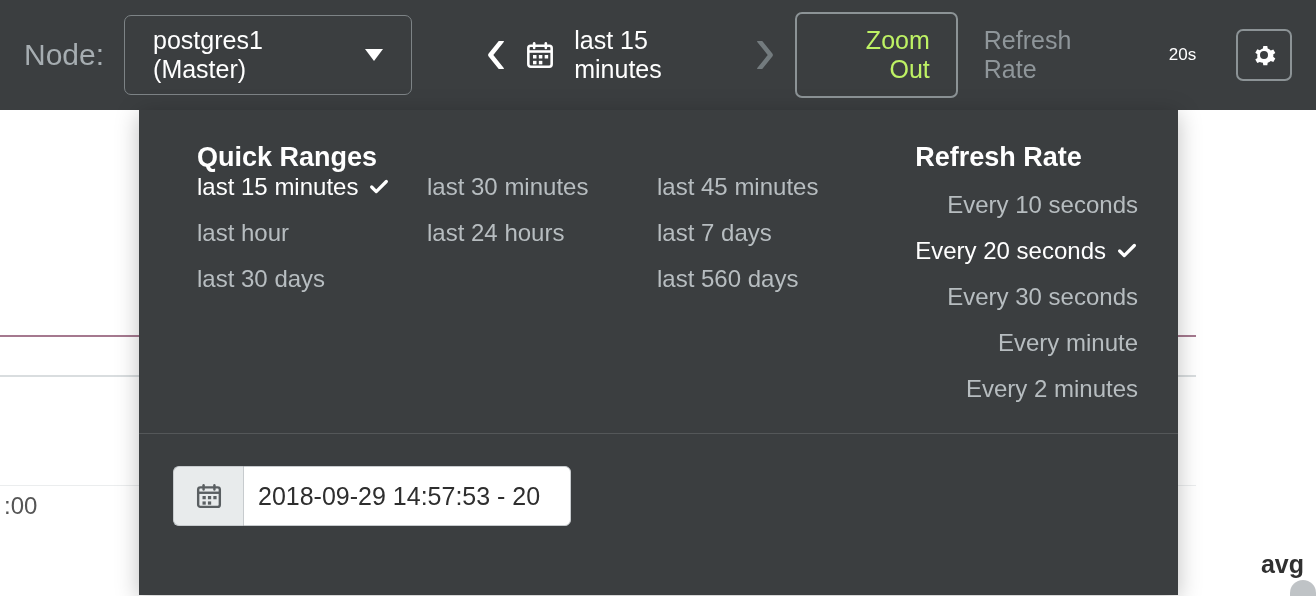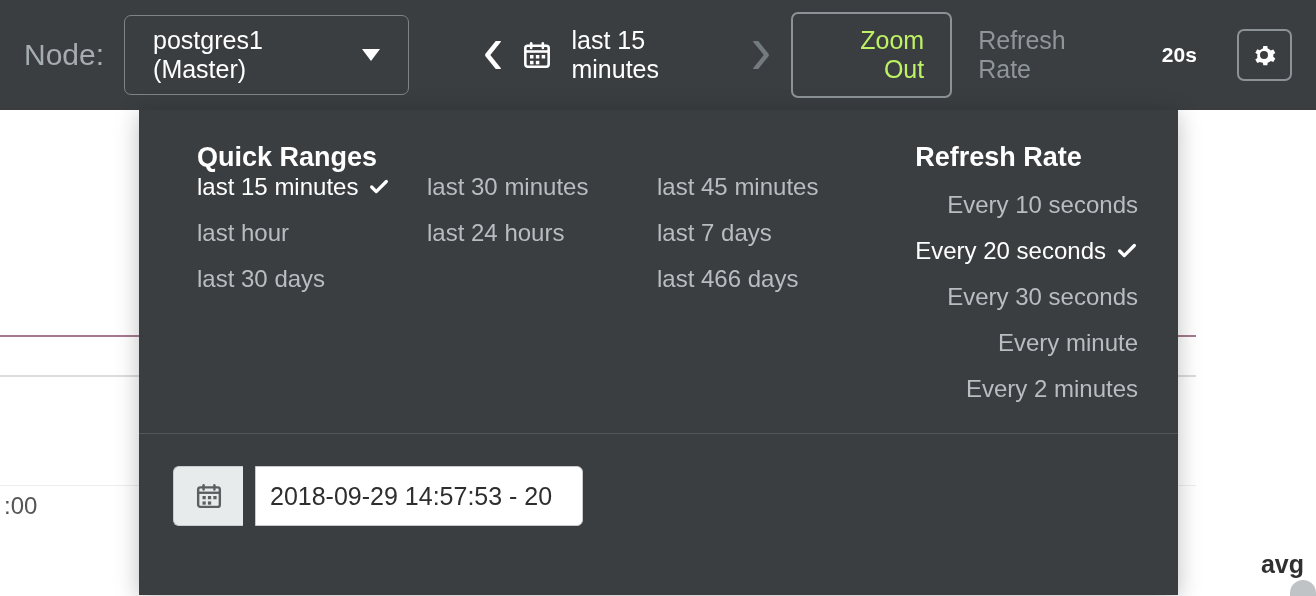--- a/index.html
+++ b/index.html
@@ -51,21 +51,21 @@
     border: 2px solid #8c9396;
     border-radius: 7px;
     padding: 12px 26px;
     color:#bef264;
     font-size:25px;
     background: transparent;
     cursor: pointer;
     text-align: right;
   }
   .refresh-label { color:#8f969a; font-size:25px; margin-left:6px;}
-  .refresh-val { color:#ffffff; font-size:21px; font-weight:700; margin-left:24px;}
+  .refresh-val { color:#ffffff; font-size:17px; font-weight:400; margin-left:24px;}
   .spacer { flex: 1; }
   .gear-btn {
     border: 2px solid #8c9396;
     border-radius: 7px;
     width: 58px; height: 52px;
     display:flex; align-items:center; justify-content:center;
     cursor:pointer;
   }
   .gear-btn svg { fill:#ffffff; width:24px; height:24px; }
 
@@ -121,21 +121,21 @@
   }
   .qr-item.selected, .rr-item.selected { color:#ffffff; }
   .check-icon { display:inline-flex; }
   .check-icon svg { width:22px; height:22px; fill:#ffffff; }
   .rr-col { margin-left:auto; display:flex; flex-direction:column; gap:18px; }
 
   .panel-divider { border-top:1px solid #545759; }
 
   .panel-bottom {
     padding: 32px 40px 28px 34px;
-    display:flex; align-items:center; gap:12px;
+    display:flex; align-items:center; gap:0;
   }
   .date-icon-box {
     width:70px; height:60px;
     background:#e8ebec;
     border:1px solid #c7cbce;
     border-right:none;
     border-radius:6px 0 0 6px;
     display:flex; align-items:center; justify-content:center;
   }
   .date-icon-box svg { width:26px; height:26px; fill:#5a5f62; }
@@ -250,21 +250,21 @@
             <div class="qr-item" style="visibility: hidden;">.</div>
           </div>
           <div class="qr-col">
             <div class="qr-item">
               <span>last 45 minutes</span>
             </div>
             <div class="qr-item">
               <span>last 7 days</span>
             </div>
             <div class="qr-item">
-              <span>last 466 days</span>
+              <span>last 560 days</span>
             </div>
           </div>
         </div>
     </div>
     <div class="rr-col">
       <div class="section-title">Refresh Rate</div>
       <div id="rr-list" style="display:flex;flex-direction:column;gap:18px;align-items:flex-end;">
           <div class="rr-item">
             <span>Every 10 seconds</span>
           </div>

